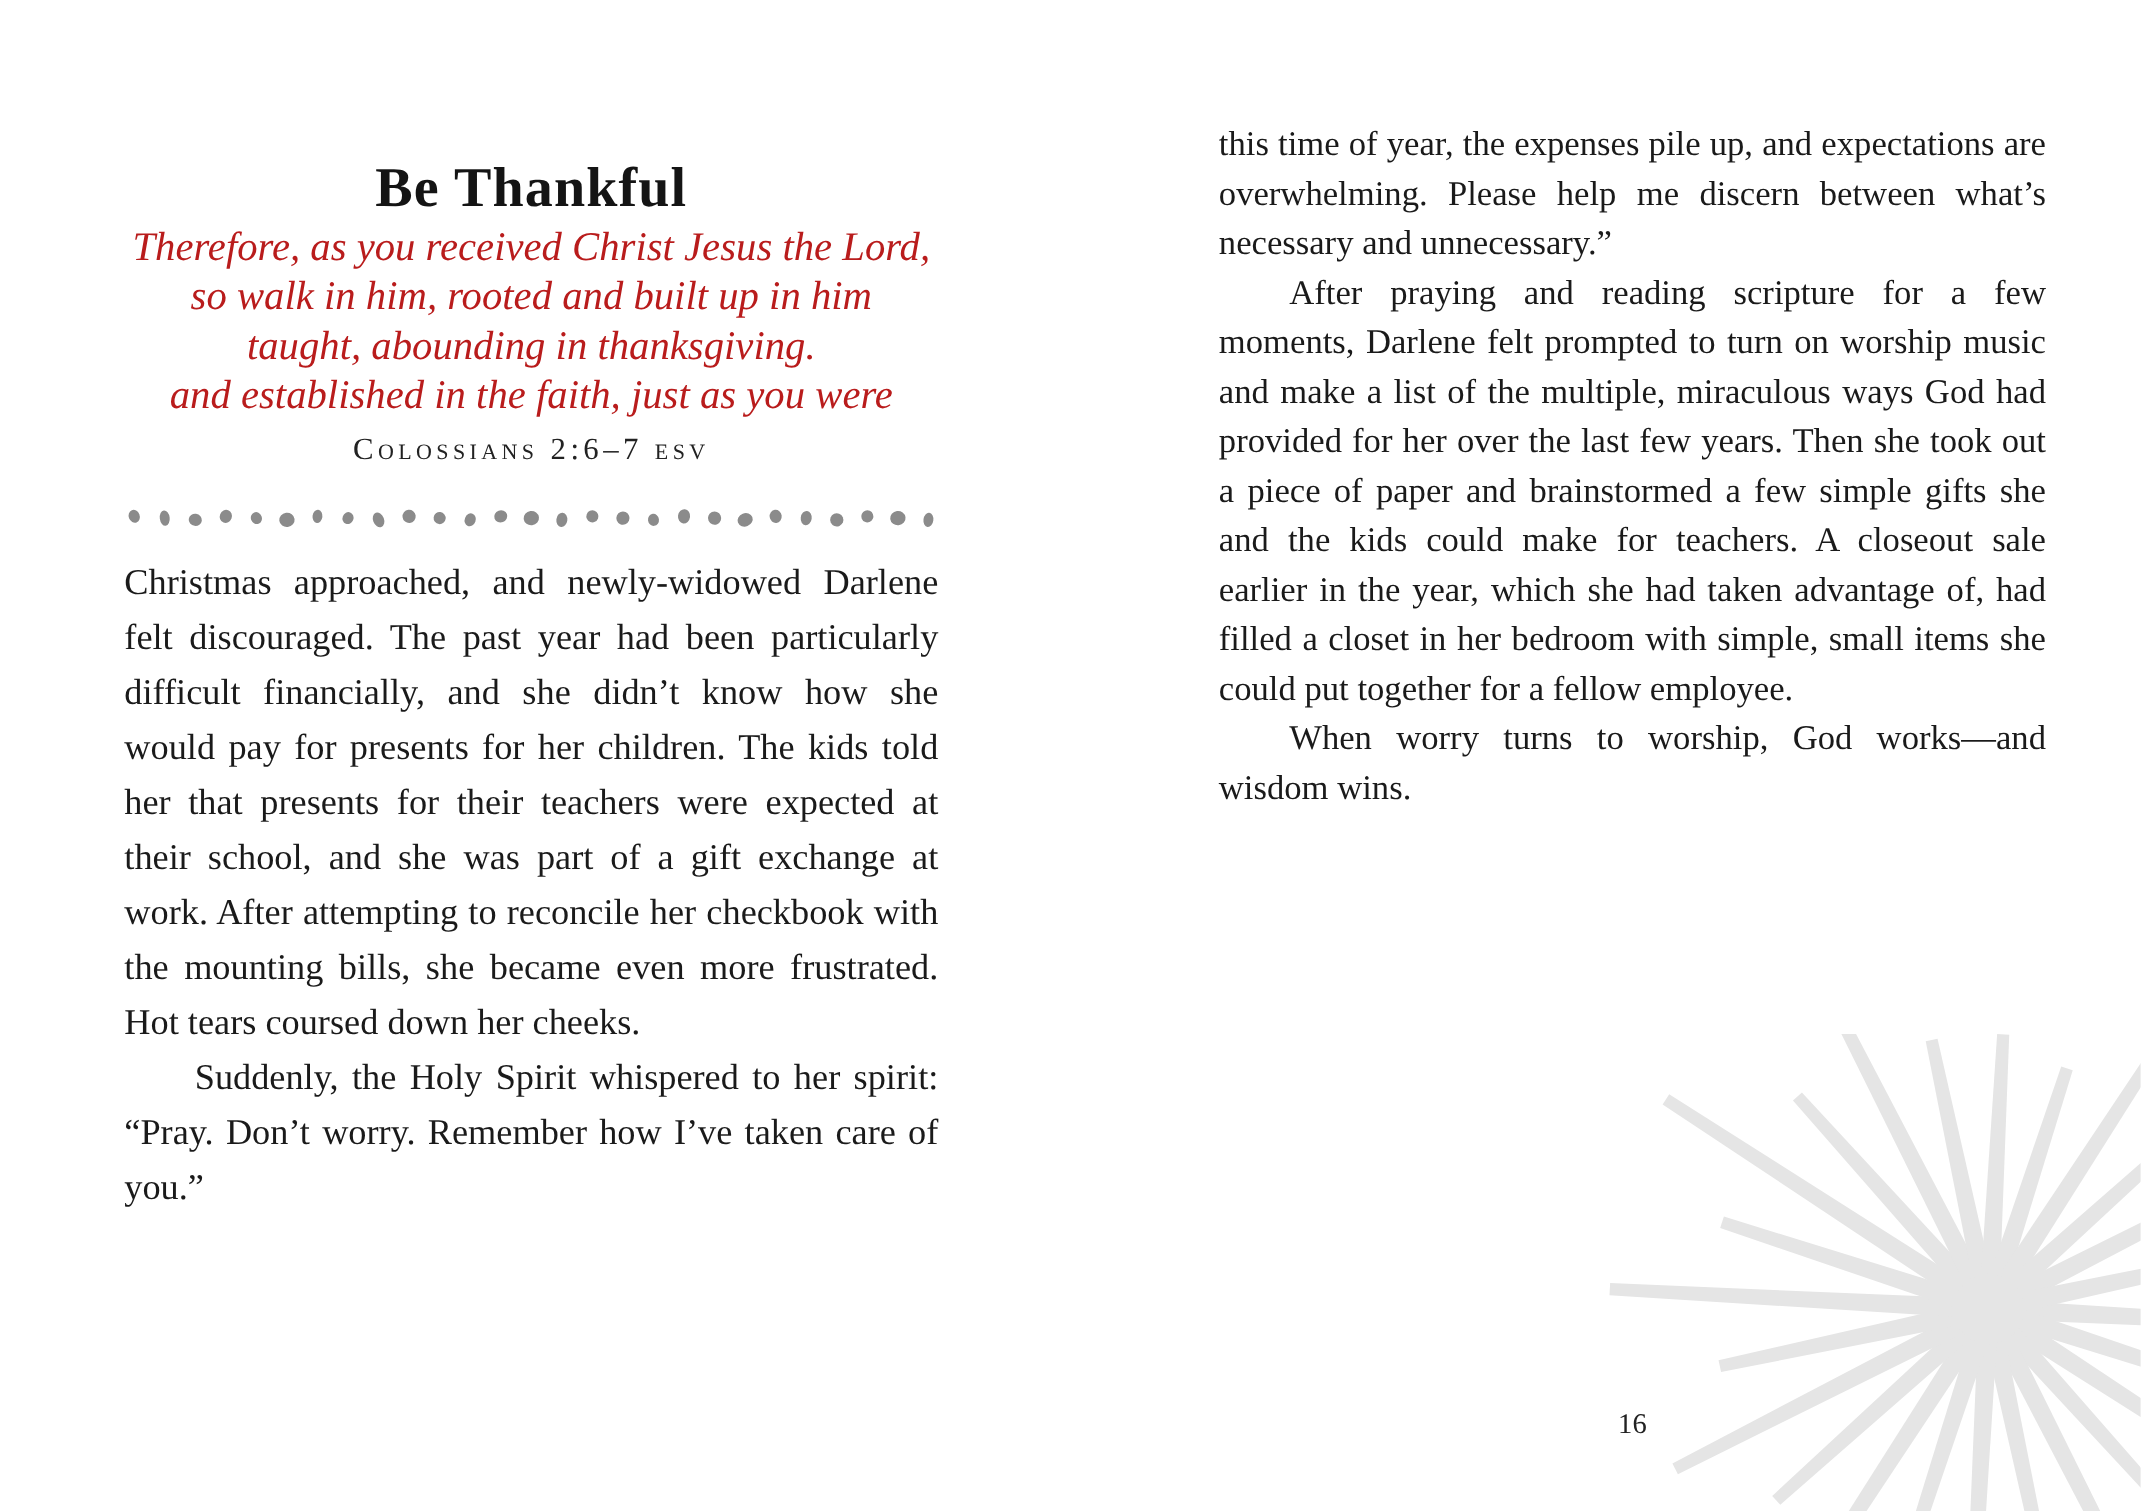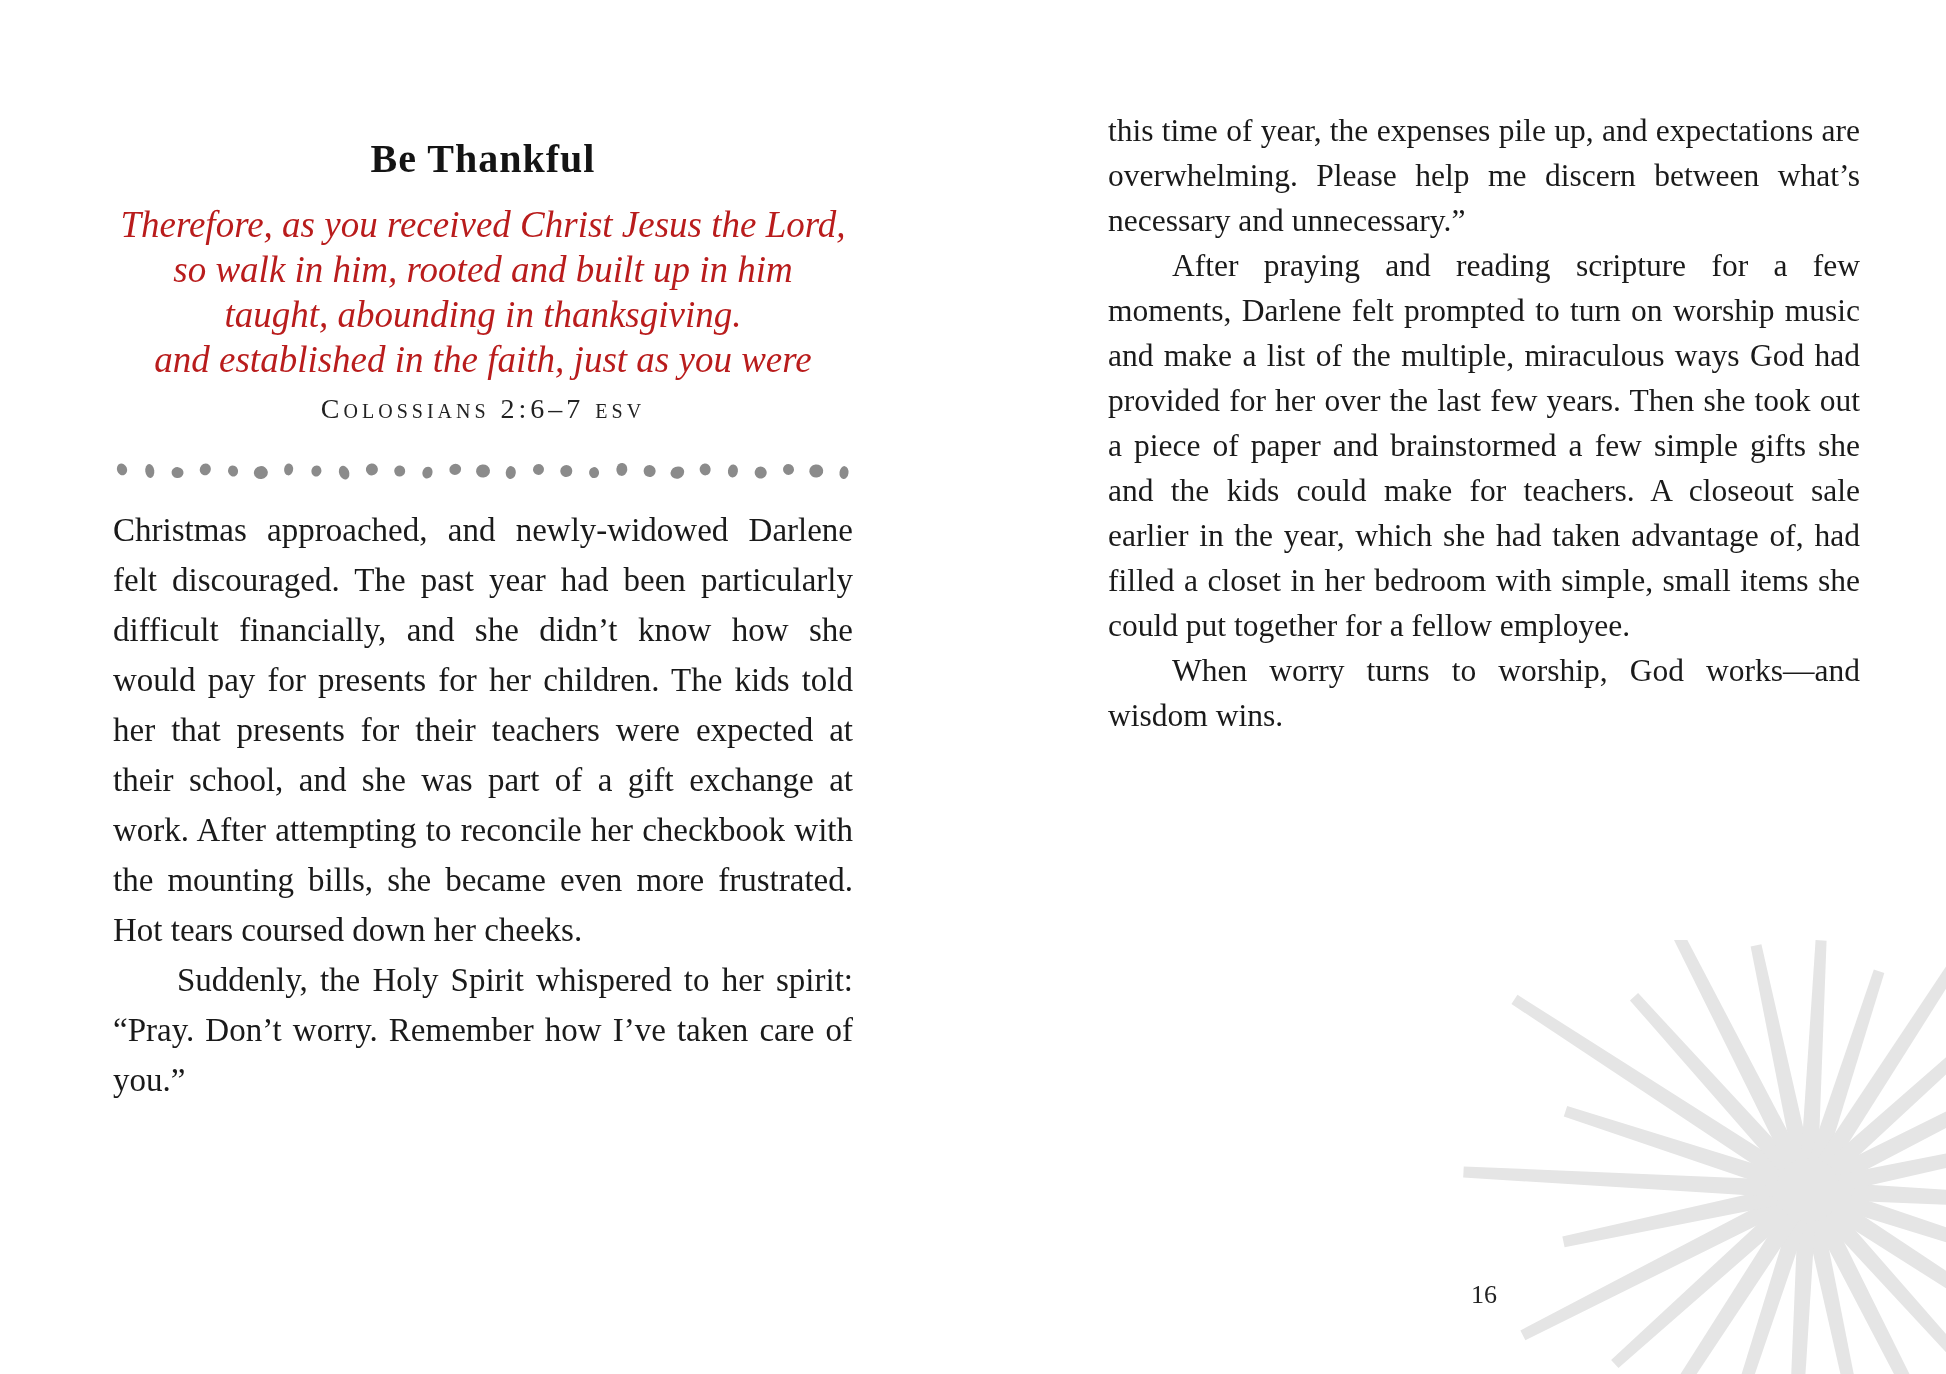--- a/index.html
+++ b/index.html
@@ -11,21 +11,21 @@
     position: relative;
     overflow: hidden;
   }
   .page { position: absolute; top: 0; height: 1374px; }
   .page-left  { left: 113px; width: 740px; }
   .page-right { left: 1108px; width: 752px; }
 
   .chapter-title {
     position: absolute; top: 112px; left: 0; width: 100%;
     text-align: center;
-    font-size: 40px; font-weight: 700; letter-spacing: 1px;
+    font-size: 51px; font-weight: 700; letter-spacing: 1px;
     color: #141414; line-height: 1;
   }
   .verse {
     position: absolute; top: 202px; left: 0; width: 100%;
     text-align: center; font-style: italic;
     font-size: 37px; line-height: 45px; color: #b91c1c; font-family: Liberation Serif, serif;
   }
   .verse-line { display: block; }
   .verse-ref {
     position: absolute; top: 393px; left: 0; width: 100%;

